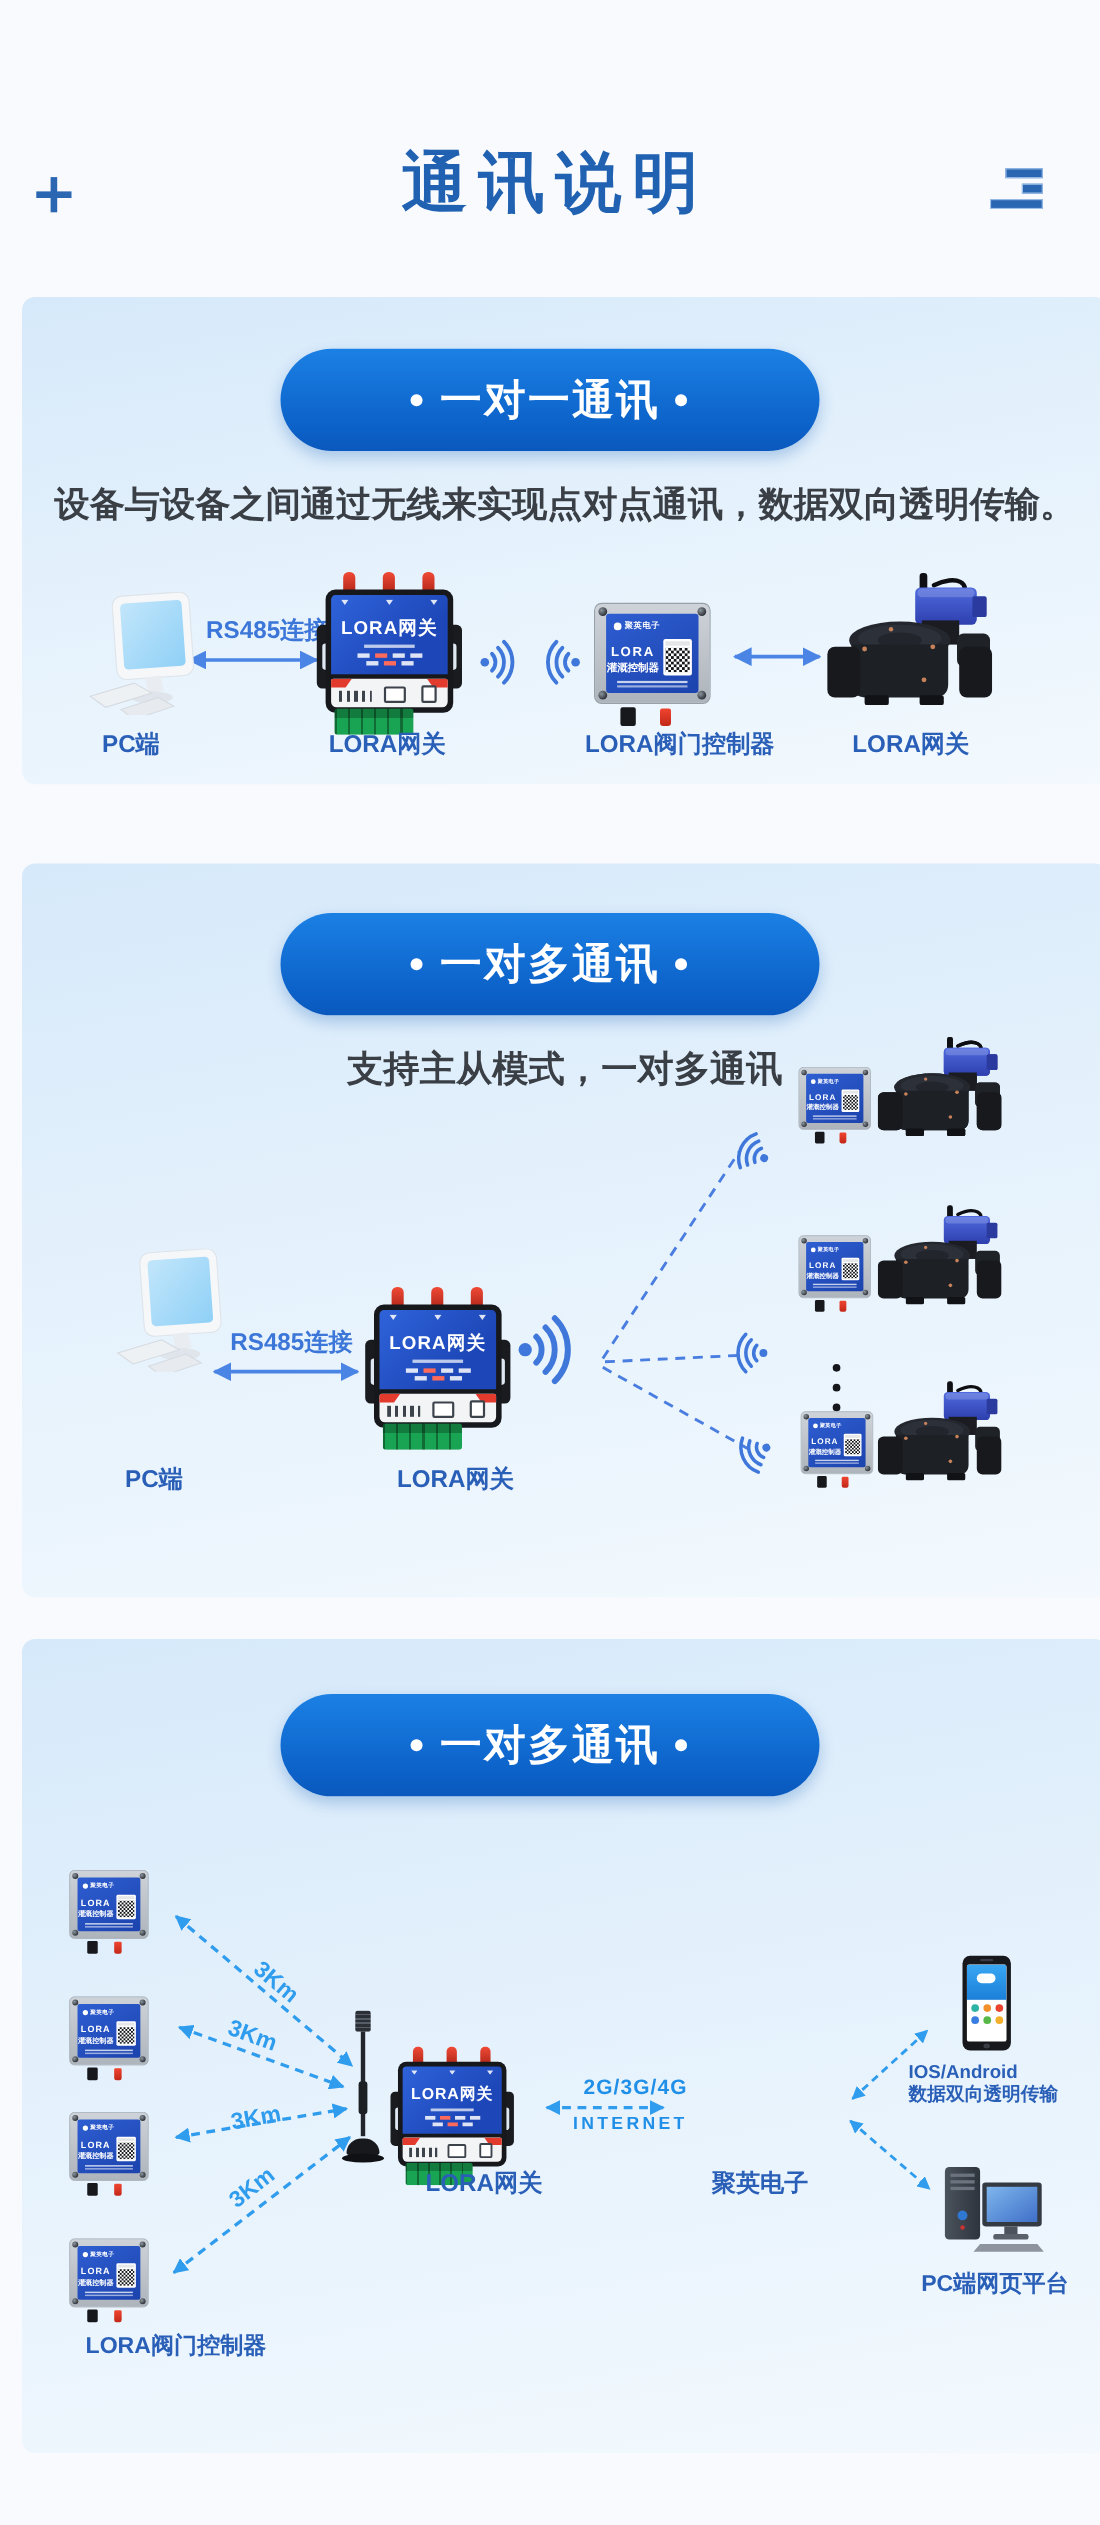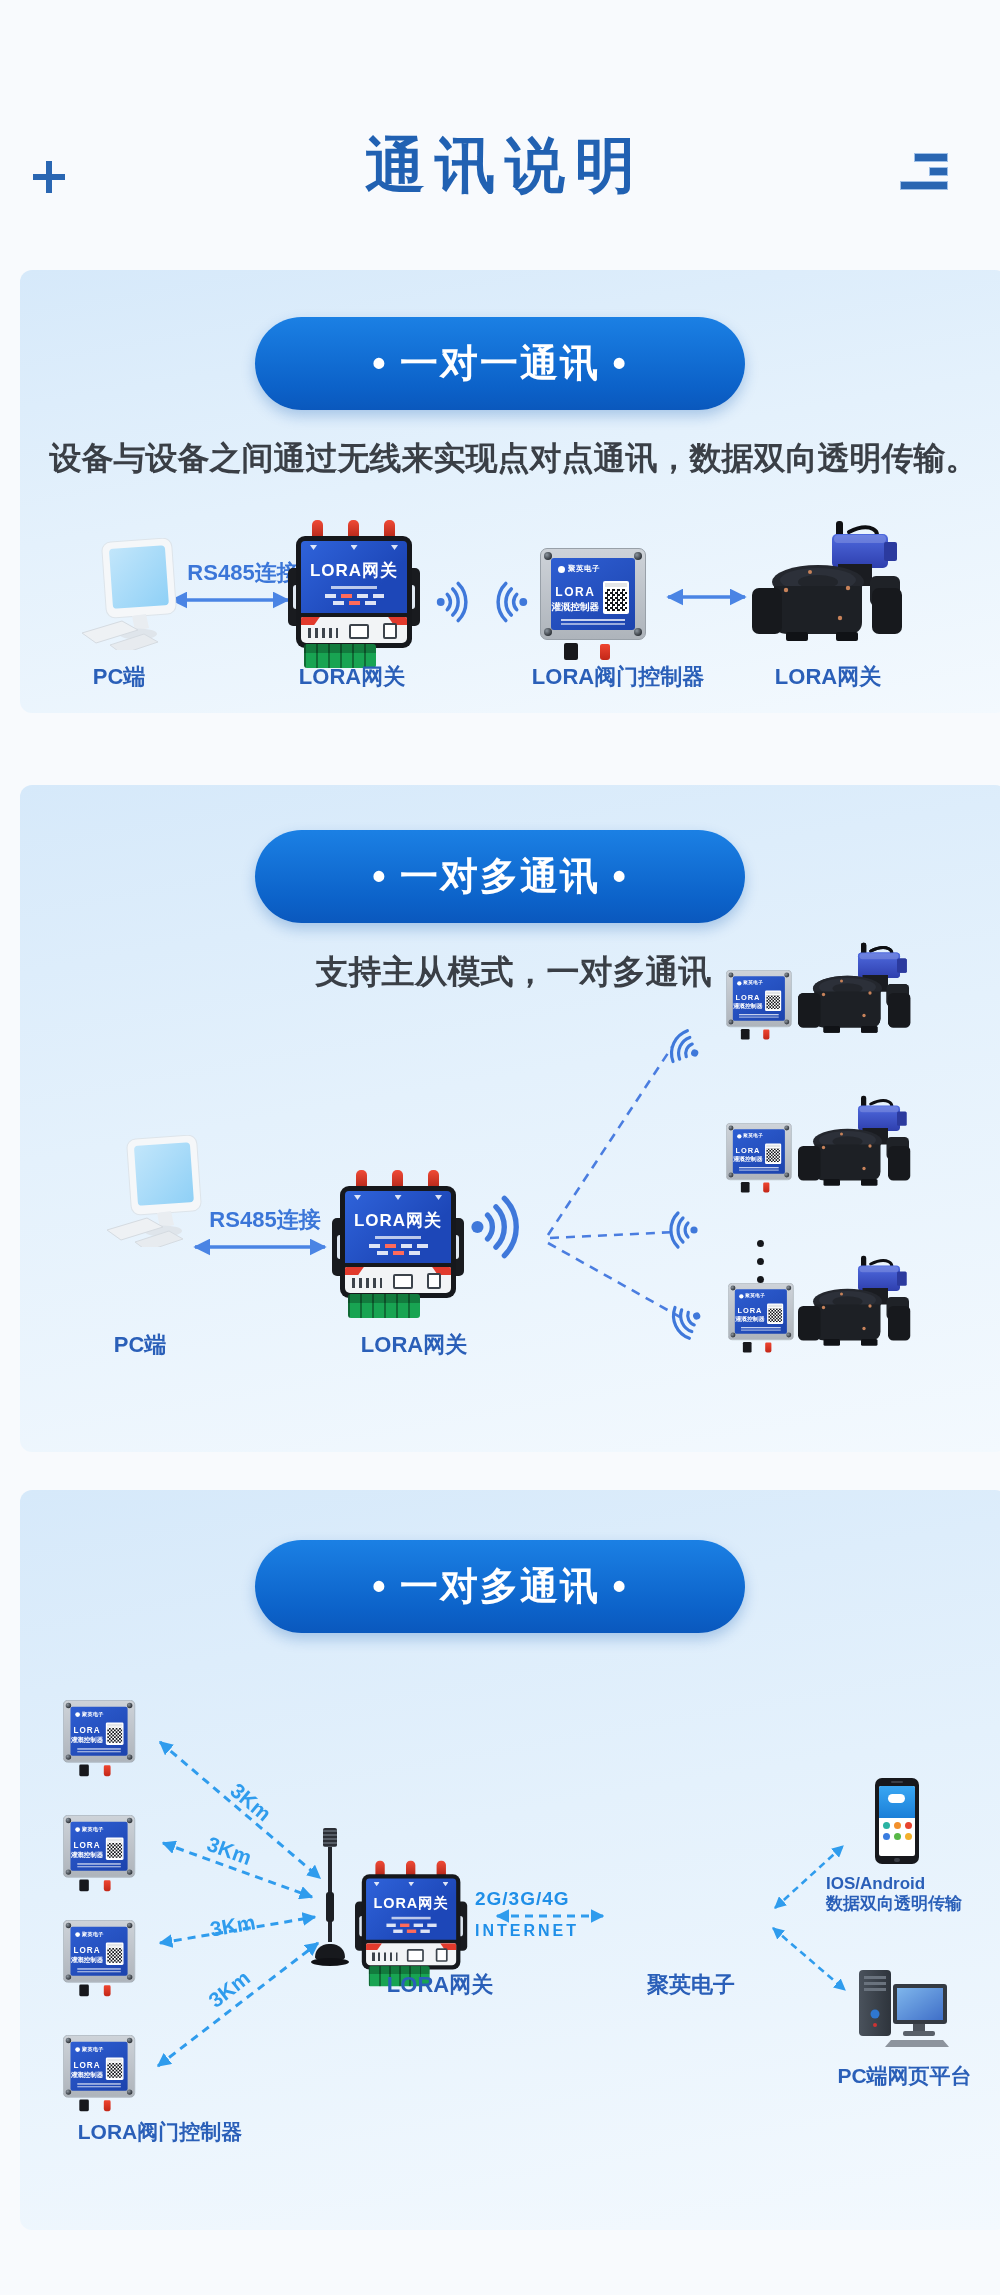--- a/index.html
+++ b/index.html
@@ -123,21 +123,21 @@
   .ctrl.s62{transform:scale(.62);transform-origin:top left;}
   .ctrl.s68{transform:scale(.68);transform-origin:top left;}
   
   .valve{position:absolute;}
   .valve.s75{transform:scale(.75);transform-origin:top left;}
   .pcicon{position:absolute;}
   .vdots{position:absolute;}
   .vdots i{display:block;width:7px;height:7px;border-radius:50%;background:#15171b;margin:0 auto 11px;}
   
   .km{position:absolute;width:60px;height:26px;text-align:center;font-size:21px;font-weight:bold;color:#2f9ced;}
-  .net{position:absolute;left:455px;width:150px;text-align:left;font-weight:bold;color:#1f8fe8;}
+  .net{position:absolute;left:455px;width:150px;text-align:right;font-weight:bold;color:#1f8fe8;}
   .net.t{top:398px;font-size:19px;letter-spacing:1px;}
   .net.b{top:432px;font-size:16px;letter-spacing:3px;}
   .applab{position:absolute;left:806px;top:384px;width:145px;text-align:left;font-size:17px;font-weight:bold;
           color:#2a5fb8;line-height:1.15;}
 </style>
 </head>
 <body>
 
 <svg width="0" height="0" style="position:absolute">
   <defs>

